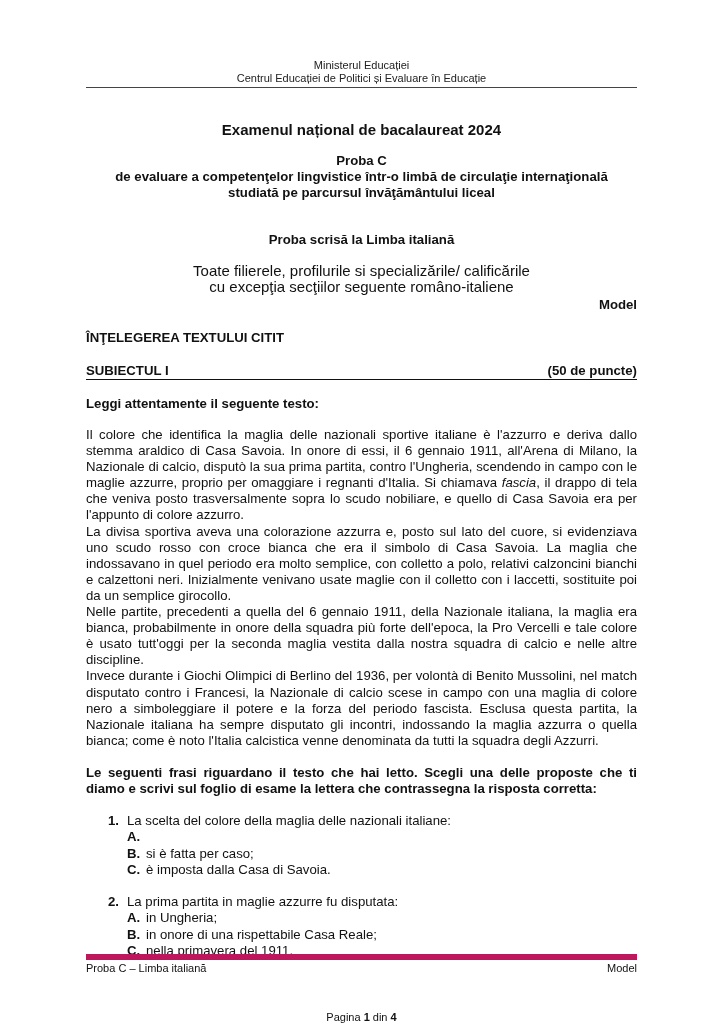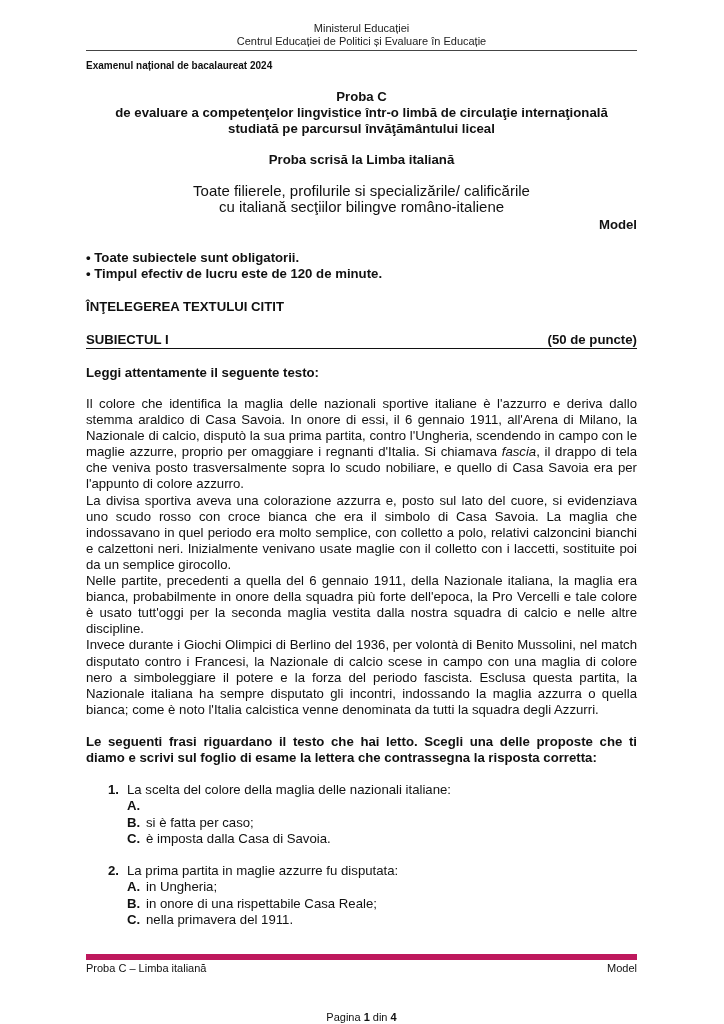--- a/index.html
+++ b/index.html
@@ -1,23 +1,23 @@
 <!DOCTYPE html>
 <html><head>
 <meta charset="utf-8">
 <style>
   html, body { margin: 0; padding: 0; background: #ffffff; }
   body { width: 724px; height: 1024px; position: relative; overflow: hidden;
          font-family: "Liberation Sans", sans-serif; color: #111; }
   .page { position: absolute; left: 86px; top: 0; width: 551px; }
-  .hdr { text-align: center; font-size: 11px; line-height: 13px; padding-top: 22px; color: #222; }
+  .hdr { text-align: center; font-size: 11px; line-height: 13px; padding-top: 59px; color: #222; }
   .hdr-rule { border-top: 1px solid #444; margin-top: 2px; }
-  .title { font-size: 10px; font-weight: bold; margin-top: 7px; line-height: 16px; }
+  .title { font-size: 15px; font-weight: bold; text-align: center; margin-top: 34px; line-height: 16px; }
   .proba { font-size: 13.2px; font-weight: bold; text-align: center; margin-top: 15px; line-height: 16px; }
-  .scrisa { font-size: 13.2px; font-weight: bold; text-align: center; margin-top: 15px; line-height: 16px; }
+  .scrisa { font-size: 13.2px; font-weight: bold; text-align: center; margin-top: 31px; line-height: 16px; }
   .filiere { font-size: 15px; text-align: center; margin-top: 15px; line-height: 16px; }
   .model { font-size: 13.2px; font-weight: bold; text-align: right; line-height: 16px; margin-top: 2px; }
   .rules { font-size: 13.2px; font-weight: bold; margin-top: 17px; line-height: 16px; }
   .section { font-size: 13.2px; font-weight: bold; margin-top: 17px; line-height: 16px; }
   .subject { font-size: 13.2px; font-weight: bold; margin-top: 17px; line-height: 16px;
              display: flex; justify-content: space-between; border-bottom: 1px solid #111; gap: 32px; }
   .instr { font-size: 13.2px; font-weight: bold; margin-top: 16px; line-height: 16px; }
   .text { font-size: 13.2px; line-height: 16.1px; text-align: justify; margin-top: 15px; }
   .text p { margin: 0; }
   .source { text-align: right; font-size: 12.5px; line-height: 16px; }
@@ -48,29 +48,25 @@
   <div class="proba">
     <div>Proba C</div>
     <div>de evaluare a competenţelor lingvistice într-o limbă de circulaţie internaţională</div>
     <div>studiată pe parcursul învăţământului liceal</div>
   </div>
 
   <div class="scrisa">Proba scrisă la Limba italiană</div>
 
   <div class="filiere">
     <div>Toate filierele, profilurile si specializările/ calificările</div>
-    <div>cu italiană secţiilor bilingve româno-italiene</div>
+    <div>cu excepţia secţiilor seguente româno-italiene</div>
   </div>
 
   <div class="model">Model</div>
 
-  <div class="rules">
-    <div>• Toate subiectele sunt obligatorii.</div>
-    <div>• Timpul efectiv de lucru este de 120 de minute.</div>
-  </div>
 
   <div class="section">ÎNŢELEGEREA TEXTULUI CITIT</div>
 
   <div class="subject">
     <span>SUBIECTUL I</span>
     <span>(50 de puncte)</span>
   </div>
 
   <div class="instr">Leggi attentamente il seguente testo:</div>
 

